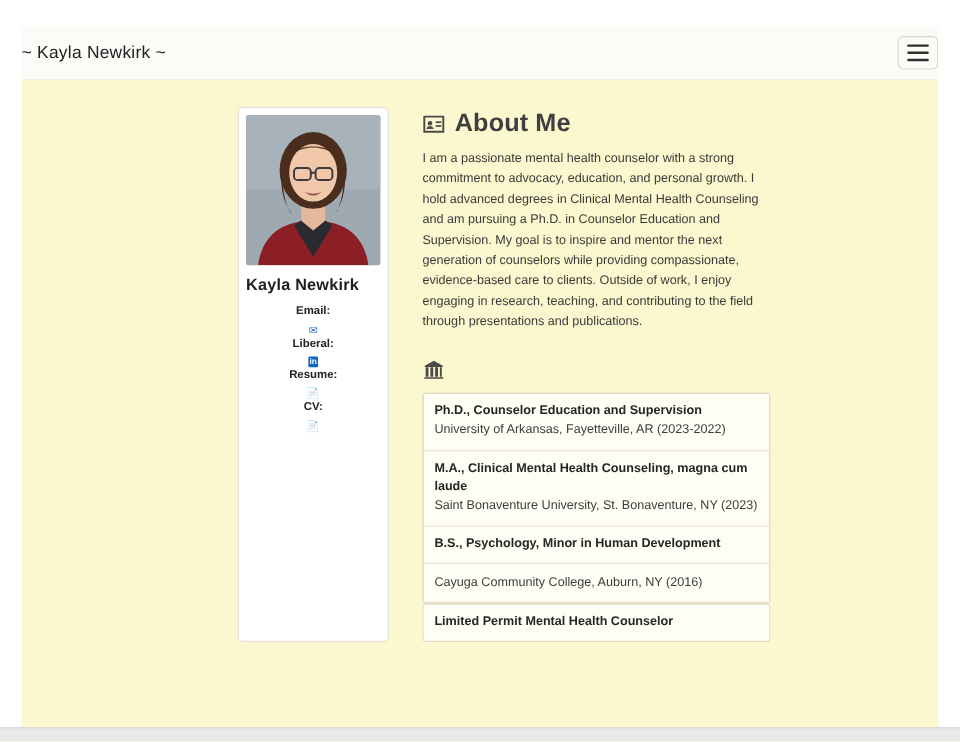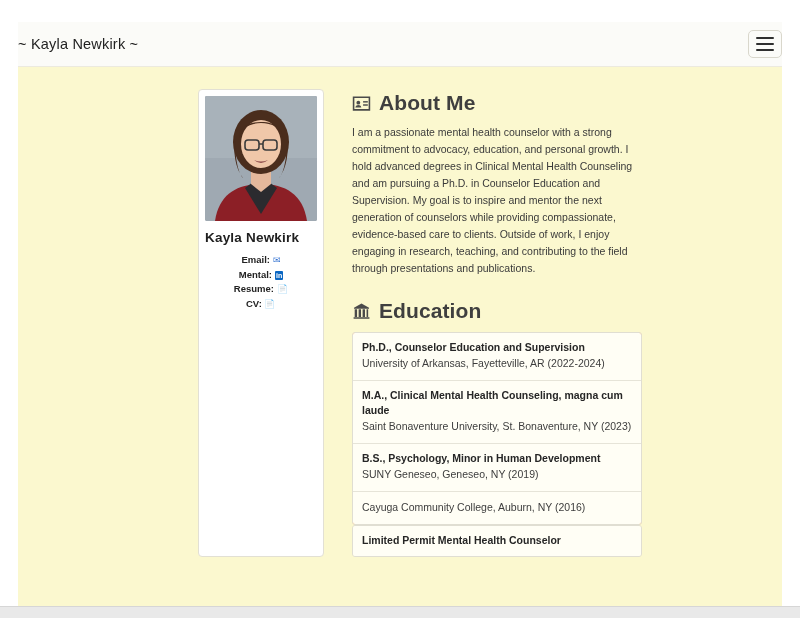--- a/index.html
+++ b/index.html
@@ -119,20 +119,21 @@
     font-size: 9.5px;
     color: #222;
     line-height: 1.55;
   }
   .contact-row {
     display: flex;
     justify-content: center;
     align-items: center;
     gap: 3px;
     white-space: nowrap;
+    flex-direction: column;
   }
   .contact-label { font-weight: 700; }
   .contact-ico { font-size: 9px; line-height: 1; }
   .ico-mail { color: #2f6fd0; }
   .ico-li {
     display: inline-block;
     background: #0a66c2;
     color: #fff;
     font-weight: 700;
     font-size: 7px;
@@ -273,21 +274,21 @@
           <div class="profile-name">Kayla Newkirk</div>
 
           <div class="contact-list">
 
             <div class="contact-row">
               <span class="contact-label">Email:</span>
               <span class="contact-ico ico-mail">✉</span>
             </div>
 
             <div class="contact-row">
-              <span class="contact-label">Mental:</span>
+              <span class="contact-label">Liberal:</span>
               <span class="ico-li">in</span>
             </div>
 
             <div class="contact-row">
               <span class="contact-label">Resume:</span>
               <span class="contact-ico ico-doc">📄</span>
             </div>
 
             <div class="contact-row">
               <span class="contact-label">CV:</span>
@@ -314,34 +315,32 @@
         </div>
         <p class="about-text">I am a passionate mental health counselor with a strong commitment to advocacy, education, and personal growth. I hold advanced degrees in Clinical Mental Health Counseling and am pursuing a Ph.D. in Counselor Education and Supervision. My goal is to inspire and mentor the next generation of counselors while providing compassionate, evidence-based care to clients. Outside of work, I enjoy engaging in research, teaching, and contributing to the field through presentations and publications.</p>
 
         <div class="section-head spaced">
           <span class="sec-icon">
             <svg viewBox="0 0 24 24" xmlns="http://www.w3.org/2000/svg" aria-hidden="true">
               <path d="M2 21h20v-1.6H2zM3.4 19V9h3v10zm5 0V9h3v10zm5 0V9h3v10zm5 0V9h2v10z" fill="#4a4a4a"></path>
               <path d="M12 2 2.5 7.2V8.6h19V7.2z" fill="#4a4a4a"></path>
             </svg>
           </span>
-          <span class="sec-title">Education</span>
         </div>
         <div class="list-group">
           <div class="list-item">
             <div class="li-title">Ph.D., Counselor Education and Supervision</div>
-            <div class="li-sub">University of Arkansas, Fayetteville, AR (2022-2024)</div>
+            <div class="li-sub">University of Arkansas, Fayetteville, AR (2023-2022)</div>
           </div>
           <div class="list-item">
             <div class="li-title">M.A., Clinical Mental Health Counseling, magna cum laude</div>
             <div class="li-sub">Saint Bonaventure University, St. Bonaventure, NY (2023)</div>
           </div>
           <div class="list-item">
             <div class="li-title">B.S., Psychology, Minor in Human Development</div>
-            <div class="li-sub">SUNY Geneseo, Geneseo, NY (2019)</div>
           </div>
           <div class="list-item">
             <div class="li-sub">Cayuga Community College, Auburn, NY (2016)</div>
           </div>
         </div>
 
         <div class="list-group">
           <div class="list-item">
             <div class="li-title">Limited Permit Mental Health Counselor</div>
 

